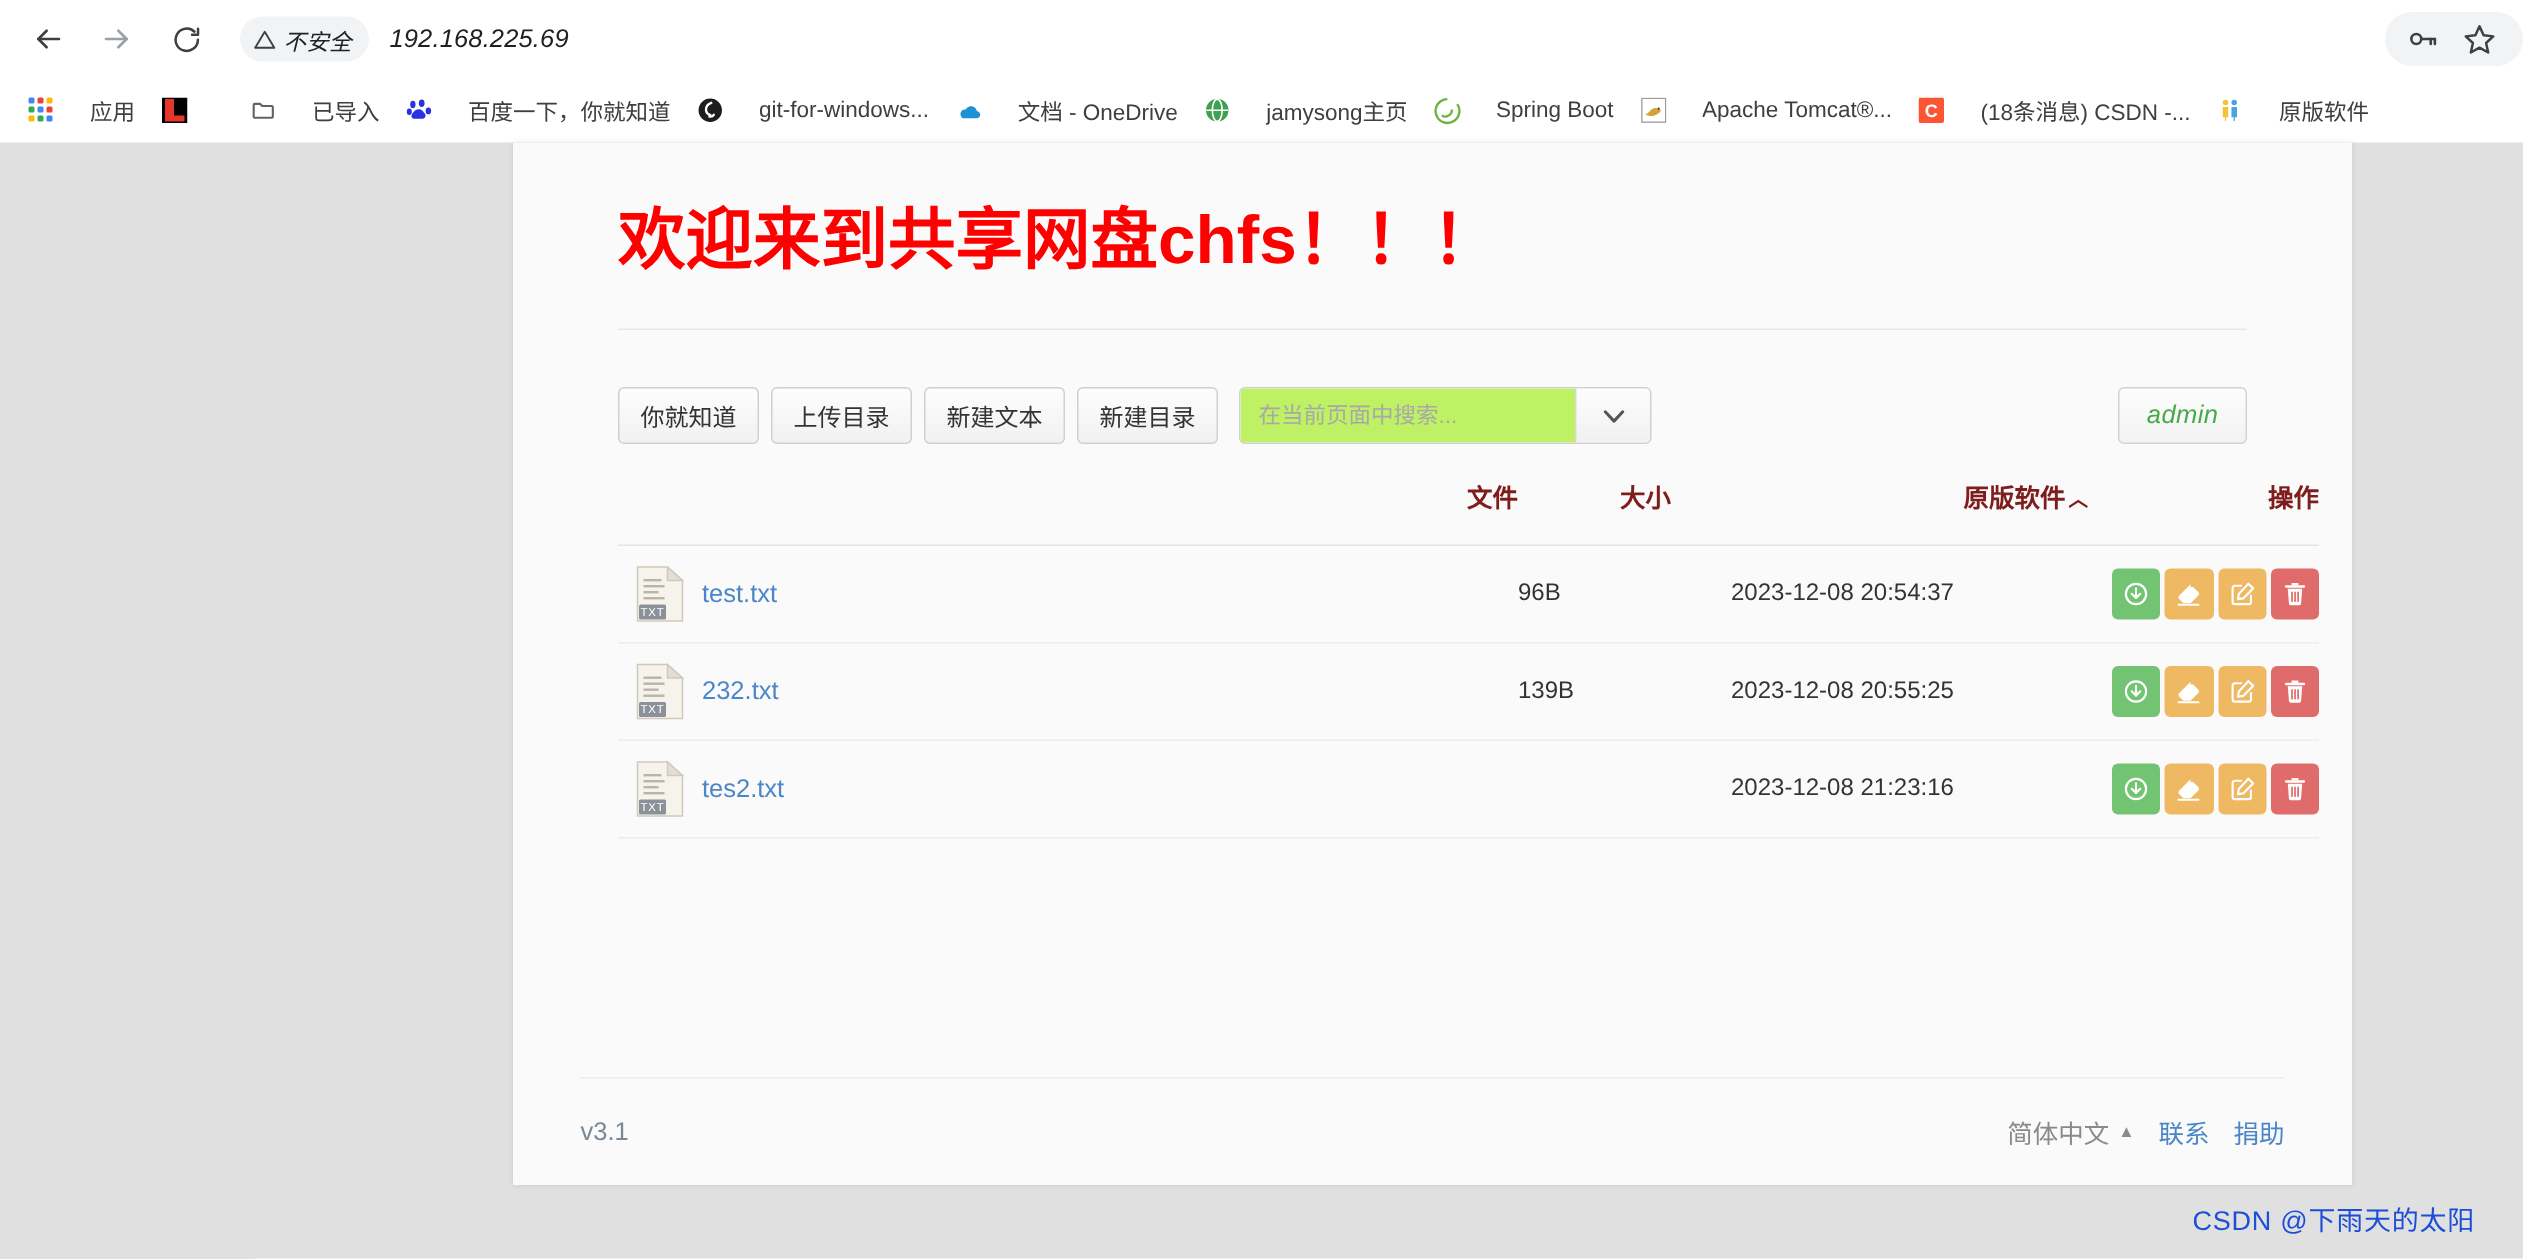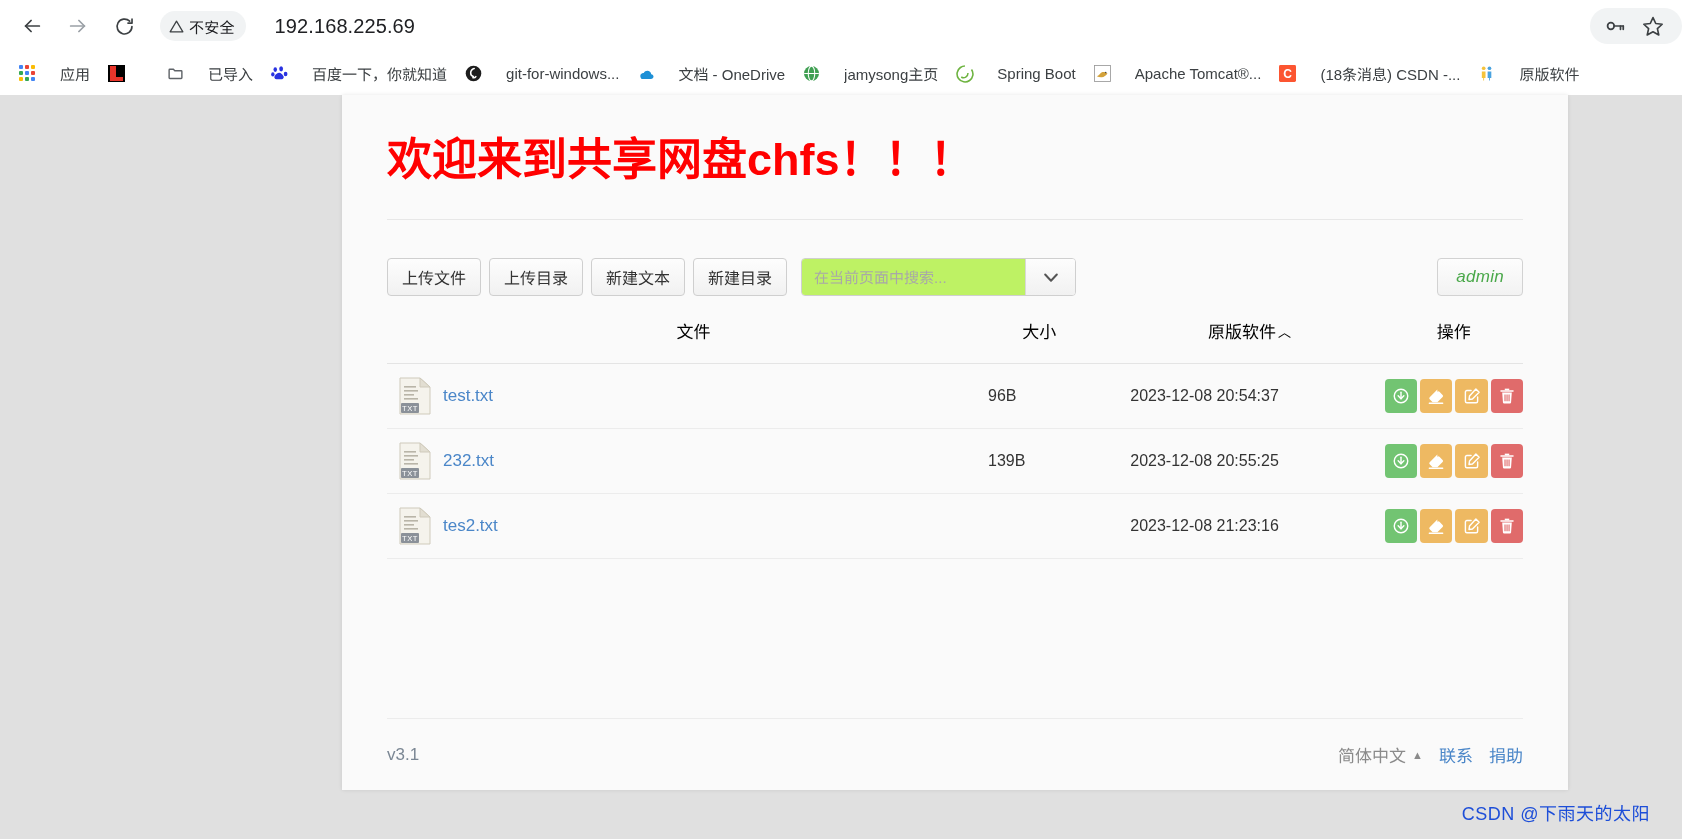--- a/index.html
+++ b/index.html
@@ -14,21 +14,21 @@
   
   #browser-chrome {
     position: absolute; top: 0; left: 0;
     width: 1682px; height: 95px;
     background: #ffffff;
   }
 
   #toolbar-row {
     position: absolute; top: 0; left: 0;
     width: 1682px; height: 52px;
-    display: flex; align-items: center;
+    display: flex; align-items: center; font-style: italic;
   }
 
   .nav-btn {
     width: 40px; height: 40px;
     display: flex; align-items: center; justify-content: center;
     border-radius: 50%;
     color: #3c4043;
     flex: 0 0 auto;
   }
   #nav-back { margin-left: 12px; }
@@ -55,22 +55,22 @@
     border-radius: 15px;
     flex: 0 0 auto;
   }
   #security-chip .warn-tri { display: block; }
   #security-label {
     font-size: 15px; color: #202124; letter-spacing: 0.2px;
     white-space: nowrap;
   }
 
   #url-text {
-    margin-left: 29px;
-    font-size: 20px;
+    margin-left: 14px;
+    font-size: 17px;
     color: #202124;
     letter-spacing: 0.1px;
     white-space: nowrap;
   }
 
   #omnibox-actions {
     position: absolute; right: 0; top: 0;
     height: 36px;
     display: flex; align-items: center; gap: 16px;
     padding: 0 18px 0 14px;
@@ -120,21 +120,21 @@
   #content-card {
     position: absolute;
     left: 342px; top: 0;
     width: 1226px;
     height: 695px;
     background: #fafafa;
     box-shadow: 0 0 4px rgba(0,0,0,0.10);
   }
 
   #card-inner {
-    padding: 0 45px;
+    padding: 0 70px;
     height: 100%;
     position: relative;
   }
 
   #site-title {
     padding-top: 37px;
     font-size: 45px;
     font-weight: 700;
     color: #ff0000;
     line-height: 1.25;
@@ -220,24 +220,24 @@
     display: flex; align-items: center;
     padding-left: 12px;
   }
   #breadcrumb-current {
     font-size: 17px; color: #8b8b8b;
   }
 
   
   #file-table { width: 100%; border-collapse: collapse; table-layout: fixed; }
   #file-table th {
-    text-align: center;
+    text-align: right;
     font-size: 17px;
-    font-weight: 400;
-    color: #000000;
+    font-weight: 700;
+    color: #7f1d1d;
     padding: 22px 0 20px 0;
     border-bottom: 1px solid #e4e4e4;
   }
   #file-table td {
     padding: 13px 0;
     border-bottom: 1px solid #ececec;
     font-size: 16px;
     color: #333;
     vertical-align: middle;
   }
@@ -481,21 +481,21 @@
 
   <div id="content-card">
     <div id="card-inner">
 
       <h1 id="site-title">欢迎来到共享网盘chfs！！！</h1>
 
       <div id="title-rule"></div>
 
       <div id="app-toolbar">
 
-        <button class="tool-btn">上传文件</button>
+        <button class="tool-btn">你就知道</button>
         <button class="tool-btn">上传目录</button>
         <button class="tool-btn">新建文本</button>
         <button class="tool-btn">新建目录</button>
 
         <div id="search-group">
           <input id="search-input" type="text" placeholder="在当前页面中搜索..." style="">
           <div id="search-dropdown-btn">
             <svg width="20" height="20" viewBox="0 0 24 24" fill="none" stroke="#555" stroke-width="2.4" stroke-linecap="round" stroke-linejoin="round">
               <polyline points="5,9 12,16.5 19,9"></polyline>
             </svg>

